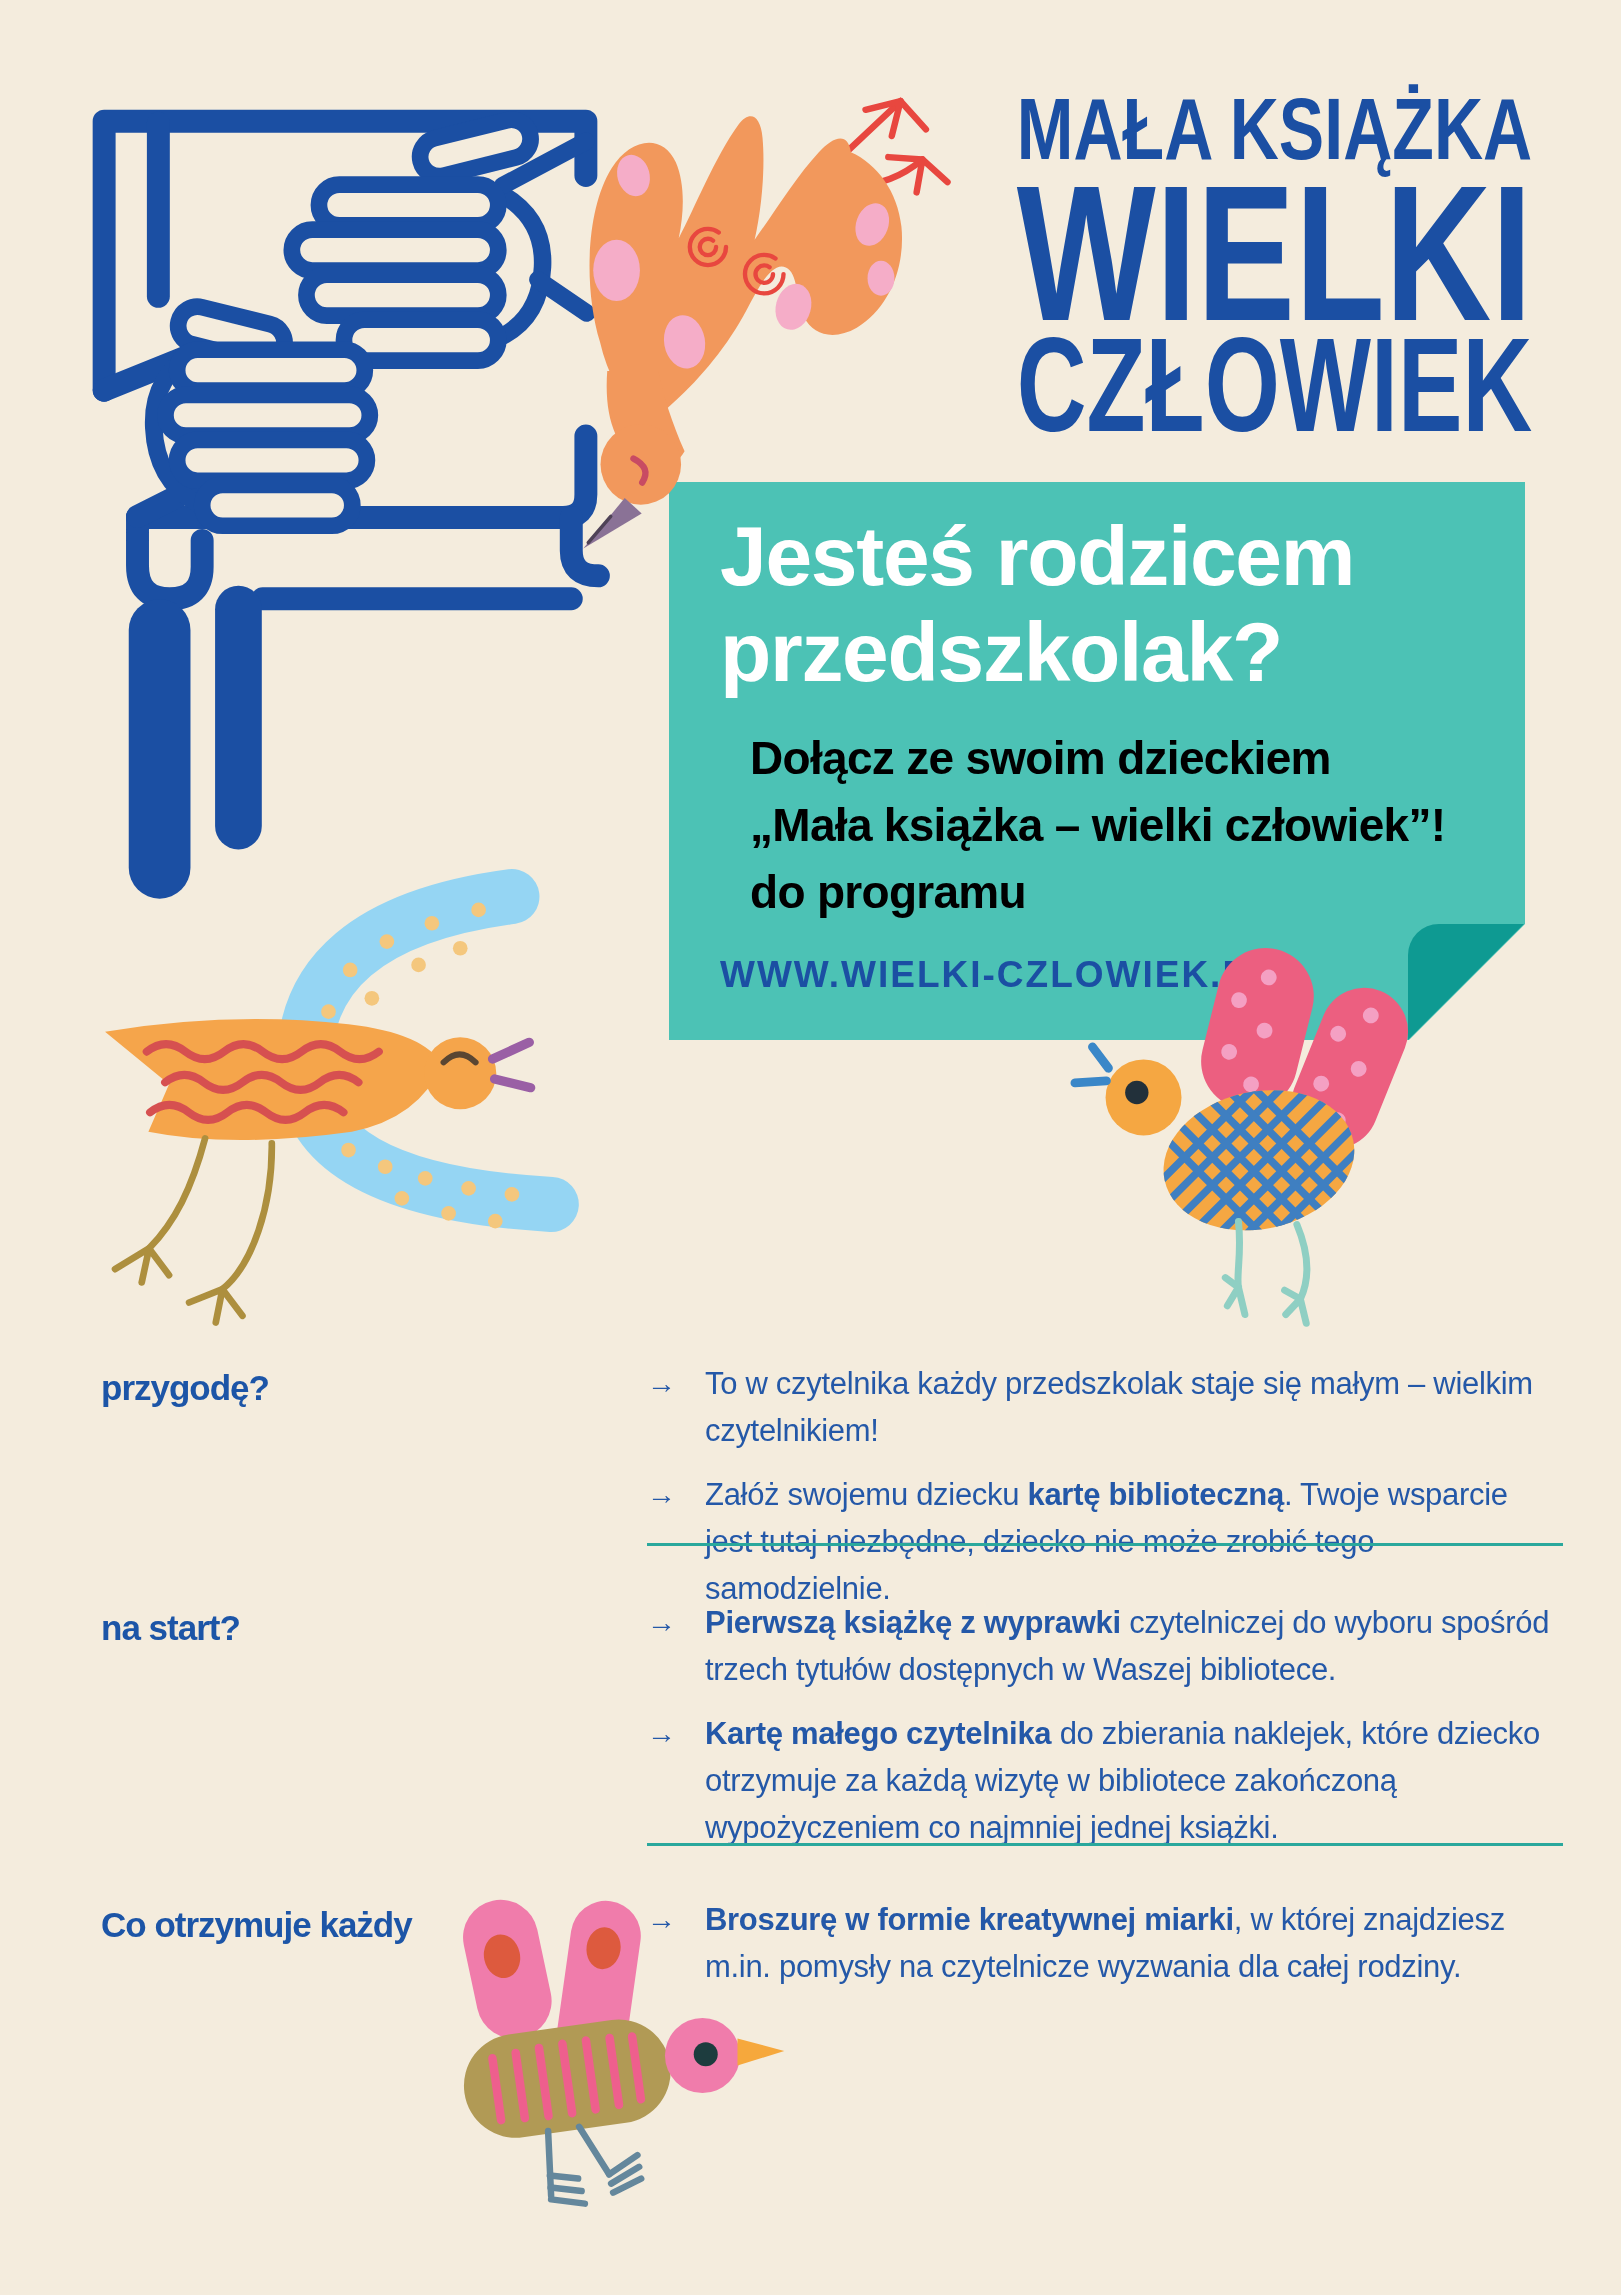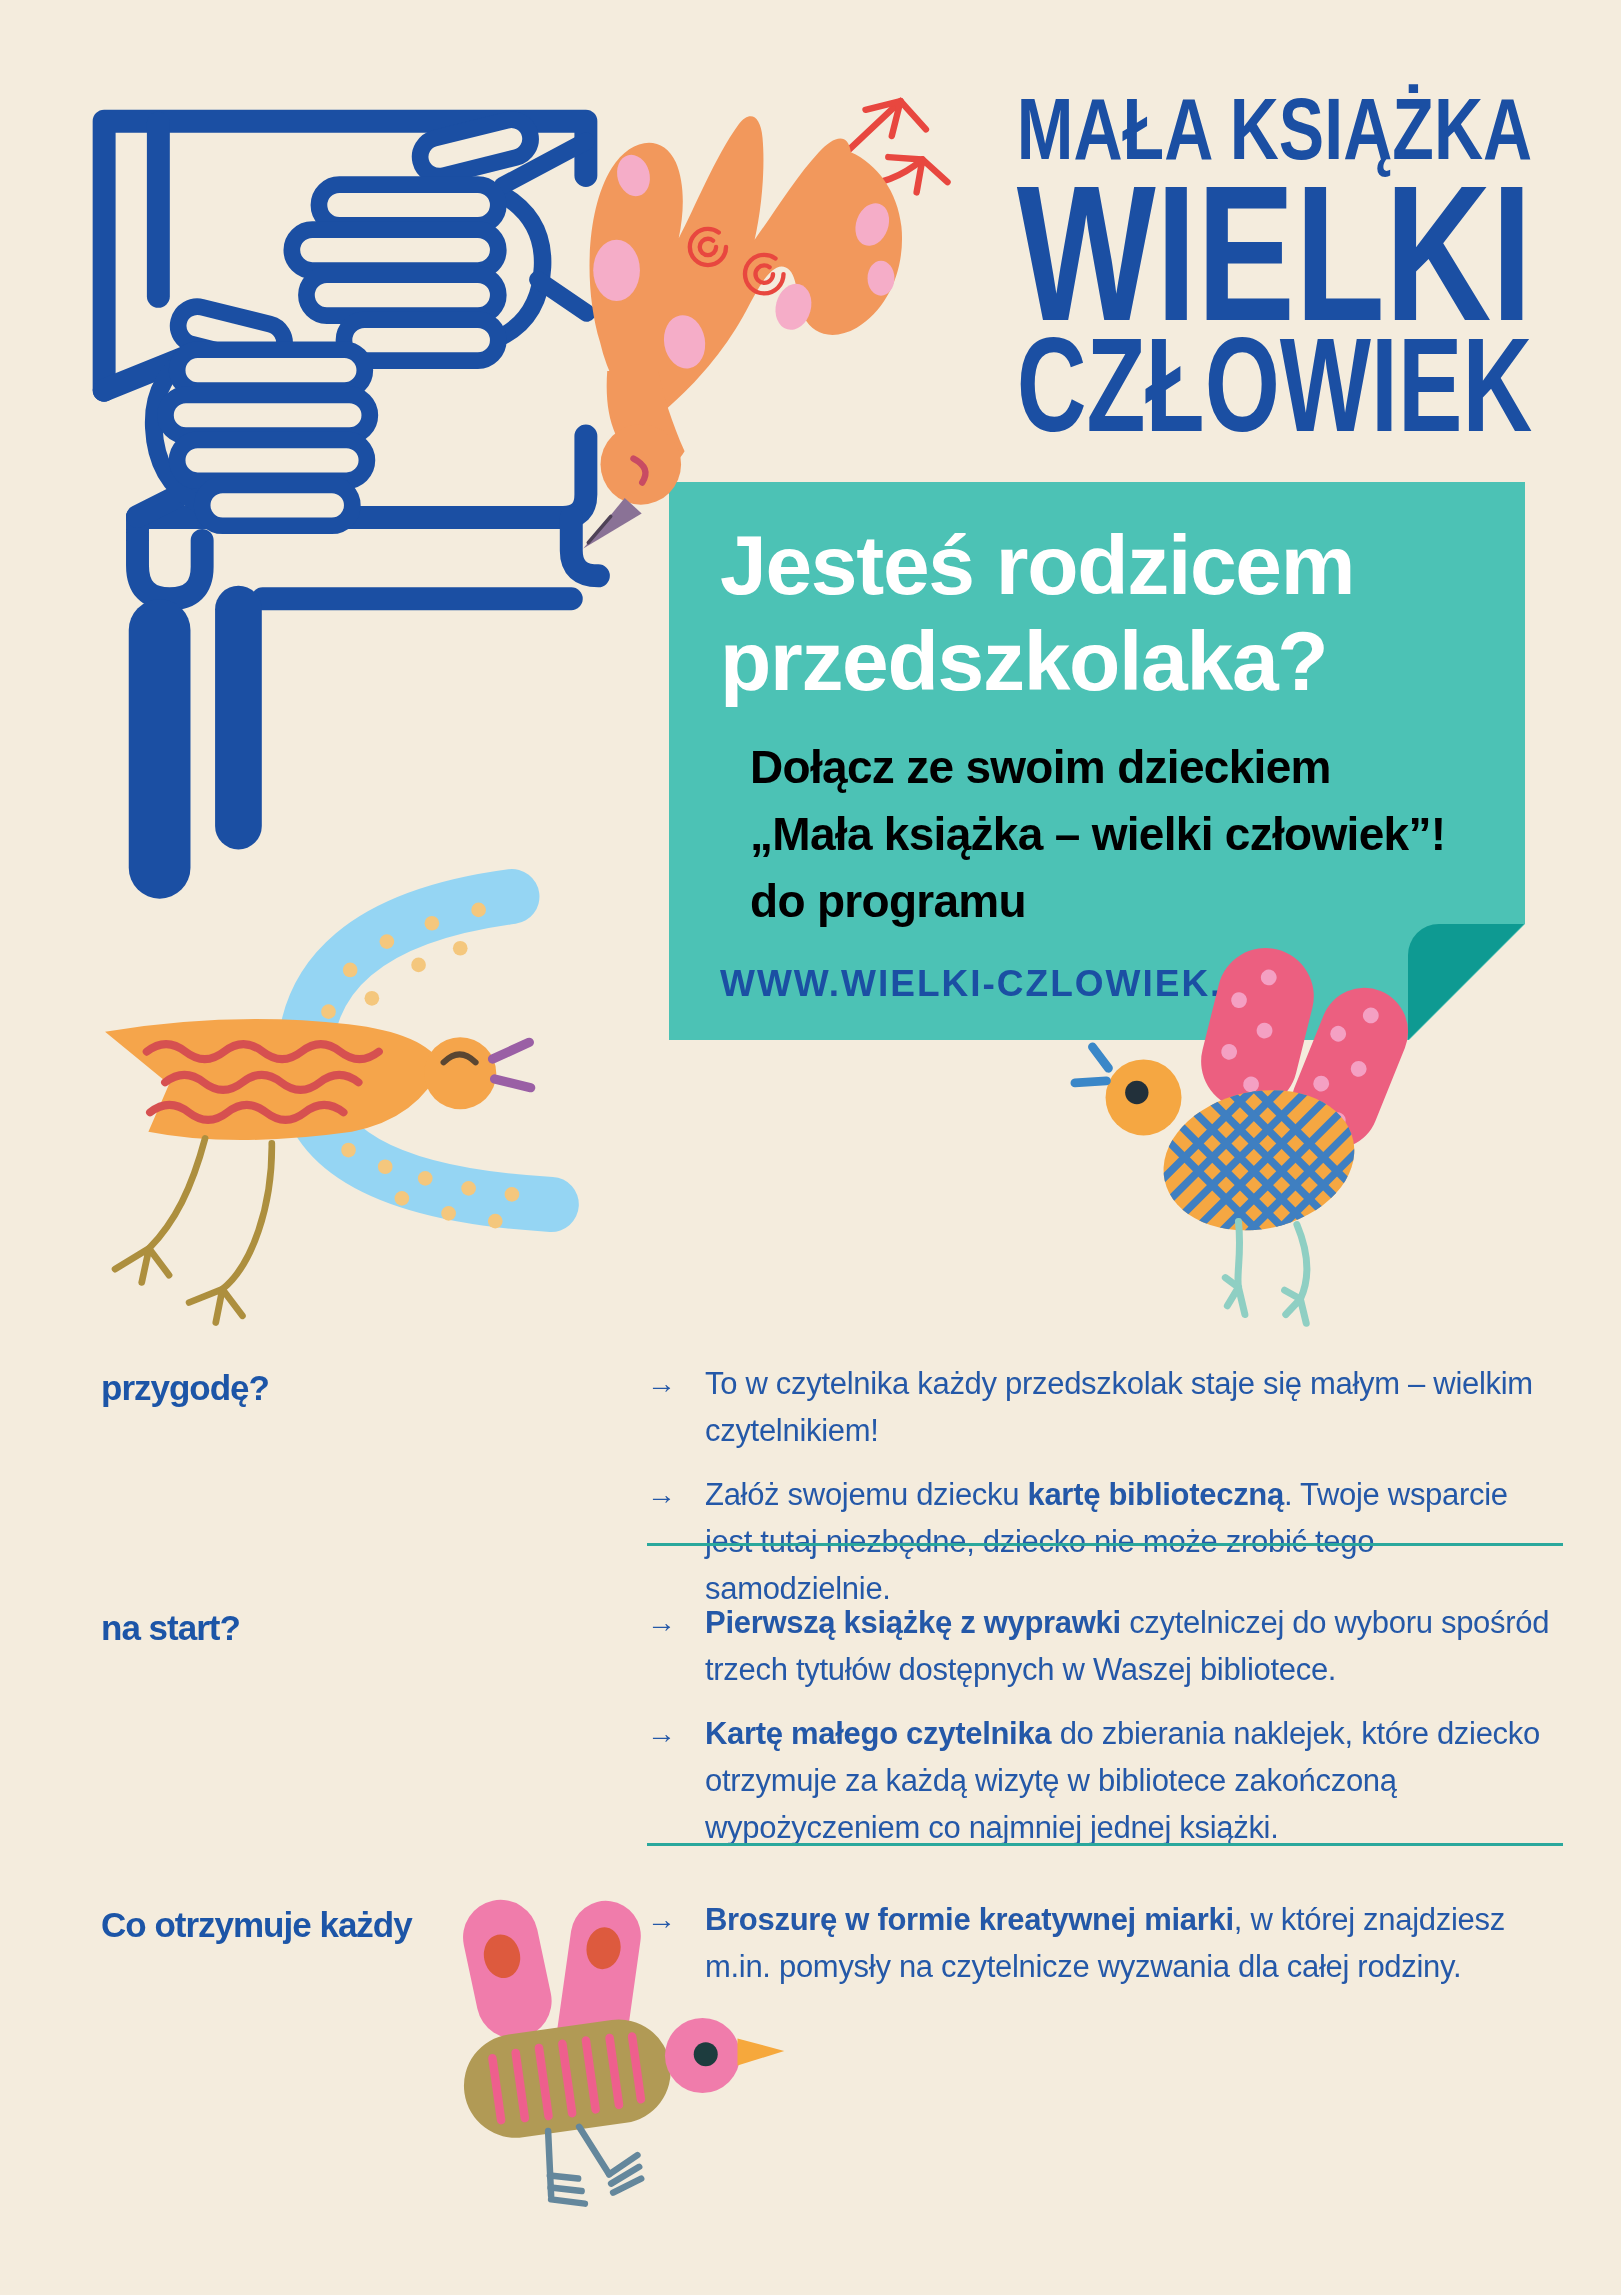--- a/index.html
+++ b/index.html
@@ -7,21 +7,21 @@
         font-family:"Liberation Sans",sans-serif;}
   .abs{position:absolute;}
   svg{overflow:visible;display:block;}
 
   
   #title-svg text{font-family:"Liberation Sans",sans-serif;font-weight:700;fill:#1b4fa3;}
 
   
   .promo-box{left:669px;top:482px;width:856px;height:558px;background:#4cc2b5;z-index:2;
     clip-path:polygon(0 0,100% 0,100% calc(100% - 116px),calc(100% - 116px) 100%,0 100%);
-    box-sizing:border-box;padding:35px 39px 0 51px;}
+    box-sizing:border-box;padding:26px 39px 0 51px;}
   .promo-fold{right:0;bottom:0;width:116px;height:116px;background:#0e9a92;
     border-top-left-radius:31px;clip-path:polygon(0 0,100% 0,0 100%);}
   .promo-heading{color:#ffffff;font-weight:700;font-size:84px;line-height:96px;letter-spacing:-1.3px;white-space:nowrap;}
   .promo-body{margin-top:25px;color:#000000;font-weight:700;font-size:46px;line-height:67px;letter-spacing:-0.7px;white-space:nowrap;margin-left:30px;}
   .promo-url{margin-top:27.5px;color:#1b4fa3;font-weight:700;font-size:37px;letter-spacing:2px;white-space:nowrap;}
 
   
   .question{color:#1c55a7;font-weight:700;font-size:35px;line-height:52px;letter-spacing:-1px;white-space:nowrap;}
   .answers{width:916px;}
   .bullet{display:flex;align-items:flex-start;margin-bottom:17px;}
@@ -68,21 +68,21 @@
       <rect x="300" y="648" width="450" height="98" rx="49" fill="#f4ecdd" stroke="#1b4fa3" stroke-width="40"></rect>
       <rect x="272" y="756" width="490" height="98" rx="49" fill="#f4ecdd" stroke="#1b4fa3" stroke-width="40"></rect>
       <rect x="300" y="864" width="455" height="98" rx="49" fill="#f4ecdd" stroke="#1b4fa3" stroke-width="40"></rect>
       <rect x="360" y="972" width="360" height="98" rx="49" fill="#f4ecdd" stroke="#1b4fa3" stroke-width="40"></rect>
     </g>
   </svg>
 
   <div class="abs promo-box">
     <div class="promo-heading">
       <div>Jesteś rodzicem</div>
-      <div>przedszkolaka?</div>
+      <div>przedszkolak?</div>
     </div>
     <div class="promo-body">
       <div>Dołącz ze swoim dzieckiem</div>
       <div>„Mała książka – wielki człowiek”!</div>
       <div>do programu</div>
     </div>
     <div class="promo-url">WWW.WIELKI-CZLOWIEK.PL</div>
   </div>
   <div class="abs promo-fold" style="left:1408px;top:924px;z-index:2;"></div>
 

